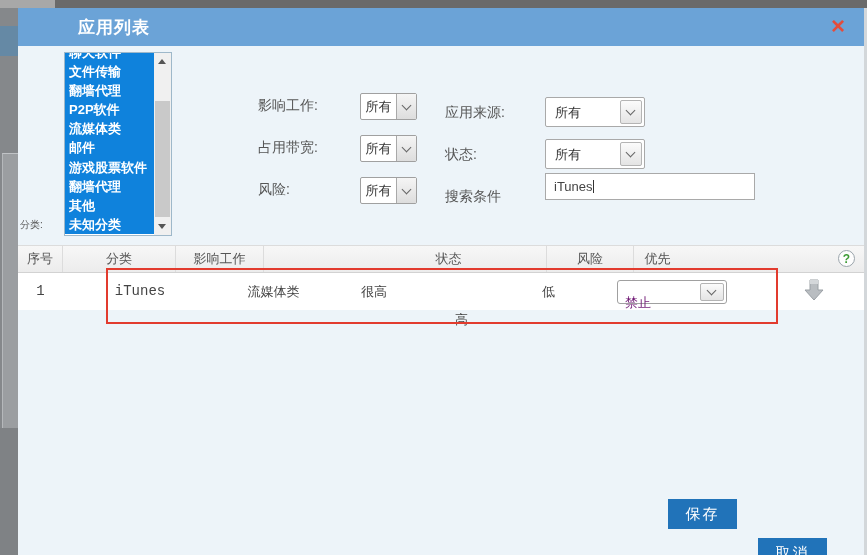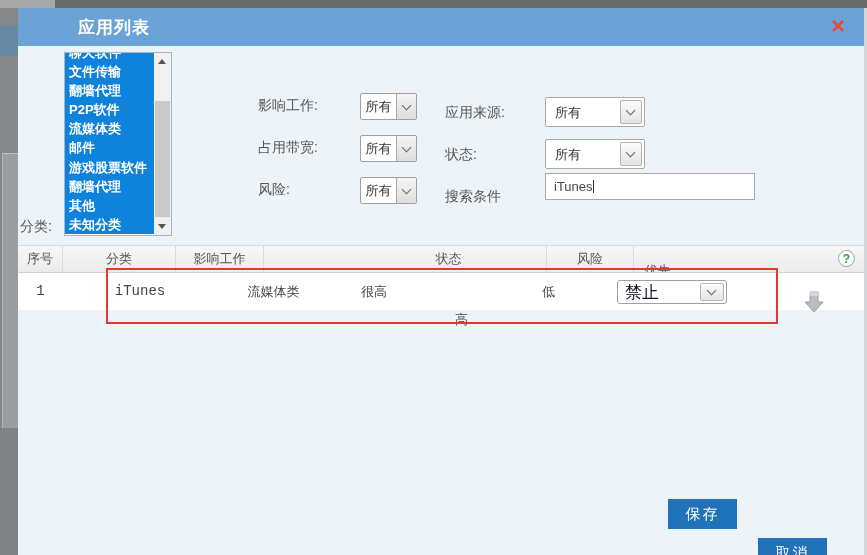--- a/index.html
+++ b/index.html
@@ -17,21 +17,21 @@
 
   
   .modal { position:absolute; left:18px; top:8px; width:849px; height:547px;
            background:#edf4f9; border-right:3px solid #d3d7da; }
   .titlebar { position:absolute; left:0; top:0; width:100%; height:38px; background:#6ba3d7; }
   .title { position:absolute; left:60px; top:8px; color:#fff; font-size:17px; font-weight:bold; letter-spacing:1px; }
   .close-x { position:absolute; right:13px; top:5px; width:26px; height:26px; color:#e44c3c;
              font-size:24px; font-weight:bold; text-align:center; line-height:26px; cursor:pointer; }
 
   
-  .cat-label { position:absolute; left:2px; top:210px; font-size:14px; color:#555; }
+  .cat-label { position:absolute; left:2px; top:210px; font-size:10px; color:#555; }
   .listbox { position:absolute; left:46px; top:44px; width:108px; height:184px;
              background:#fff; border:1px solid #9eb8ca; overflow:hidden;font-weight:bold; }
   .list-items { position:absolute; left:0; top:-10px; width:89px; }
   .list-item { height:19.1px; line-height:19.1px; padding-left:4px; background:#0f82dc;
                color:#fff; font-size:13px; white-space:nowrap; overflow:hidden; cursor:default; }
   .scrollbar { position:absolute; right:0; top:0; width:17px; height:182px; background:#f0f0f0; }
   .sb-btn { position:absolute; left:0; width:17px; height:17px; background:#f0f0f0; }
   .sb-up { top:0; } .sb-down { bottom:0; }
   .tri-up { position:absolute; left:4px; top:6px; width:0; height:0;
             border-left:4px solid transparent; border-right:4px solid transparent; border-bottom:5px solid #555; }
@@ -59,30 +59,30 @@
   .caret { display:inline-block; width:1px; height:13px; background:#333; vertical-align:-2px; }
 
   
   .thead { position:absolute; left:0; top:237px; width:846px; height:28px;
            background:linear-gradient(#f7f7f7,#ececec); border-top:1px solid #dcdcdc;
            border-bottom:1px solid #d2d2d2; display:flex; }
   .th { font-size:13px; color:#555; text-align:center; line-height:26px;
         border-right:1px solid #dcdcdc; overflow:hidden; white-space:nowrap; }
   .th:last-child, .th.no-sep { border-right:none; }
   .c-seq{width:45px;} .c-name{width:154px;} .c-cat{width:113px;font-family:Liberation Serif, serif;} .c-imp{width:88px;}
-  .c-band{width:87px;margin-top:28px;} .c-risk{width:87px;} .c-status{width:196px;} .c-pri{width:47px;margin-top:12px;}
+  .c-band{width:87px;margin-top:28px;} .c-risk{width:87px;} .c-status{width:196px;} .c-pri{width:47px;}
   .help-icon { position:absolute; left:820px; top:242px; width:17px; height:17px; border:1px solid #9aa4ab;
                border-radius:50%; background:#fdfdfd; color:#3d9b35; font-weight:bold; font-size:12px;
                text-align:center; line-height:16px; cursor:pointer; }
   .trow { position:absolute; left:0; top:265px; width:846px; height:37px; background:#fff; display:flex; }
   .td { font-size:13px; color:#444; text-align:center; line-height:37px; white-space:nowrap; overflow:visible; }
   .td.mono { font-family:"Liberation Mono","DejaVu Sans Mono",monospace; font-size:14px; }
   .status-select { position:relative; margin:7px 0 0 25px; width:110px; height:24px; background:#fff;
                    border:1px solid #a0a0a0; border-radius:3px; cursor:pointer; }
-  .status-select .cv { position:absolute; left:7px; top:2px; font-size:17px; color:#0f172a; line-height:19px; }
+  .status-select .cv { position:absolute; left:7px; top:12px; font-size:13px; color:#701a75; line-height:19px; }
   .status-select .arrow-btn { position:absolute; right:2px; top:2px; bottom:2px; width:24px;
                    border:1px solid #b4b4b4; border-radius:2px; background:linear-gradient(#fbfbfb,#e4e4e4); }
   .pri-arrow { margin:6px 0 0 4px; }
 
   .red-box { position:absolute; left:88px; top:260px; width:672px; height:56px;
              border:2px solid #e23b2e; pointer-events:none; }
 
   
   .btn { position:absolute; width:69px; height:30px; background:#2173b9; color:#fff;
          font-size:15px; text-align:center; line-height:30px; letter-spacing:2px; cursor:pointer; border:none; }

